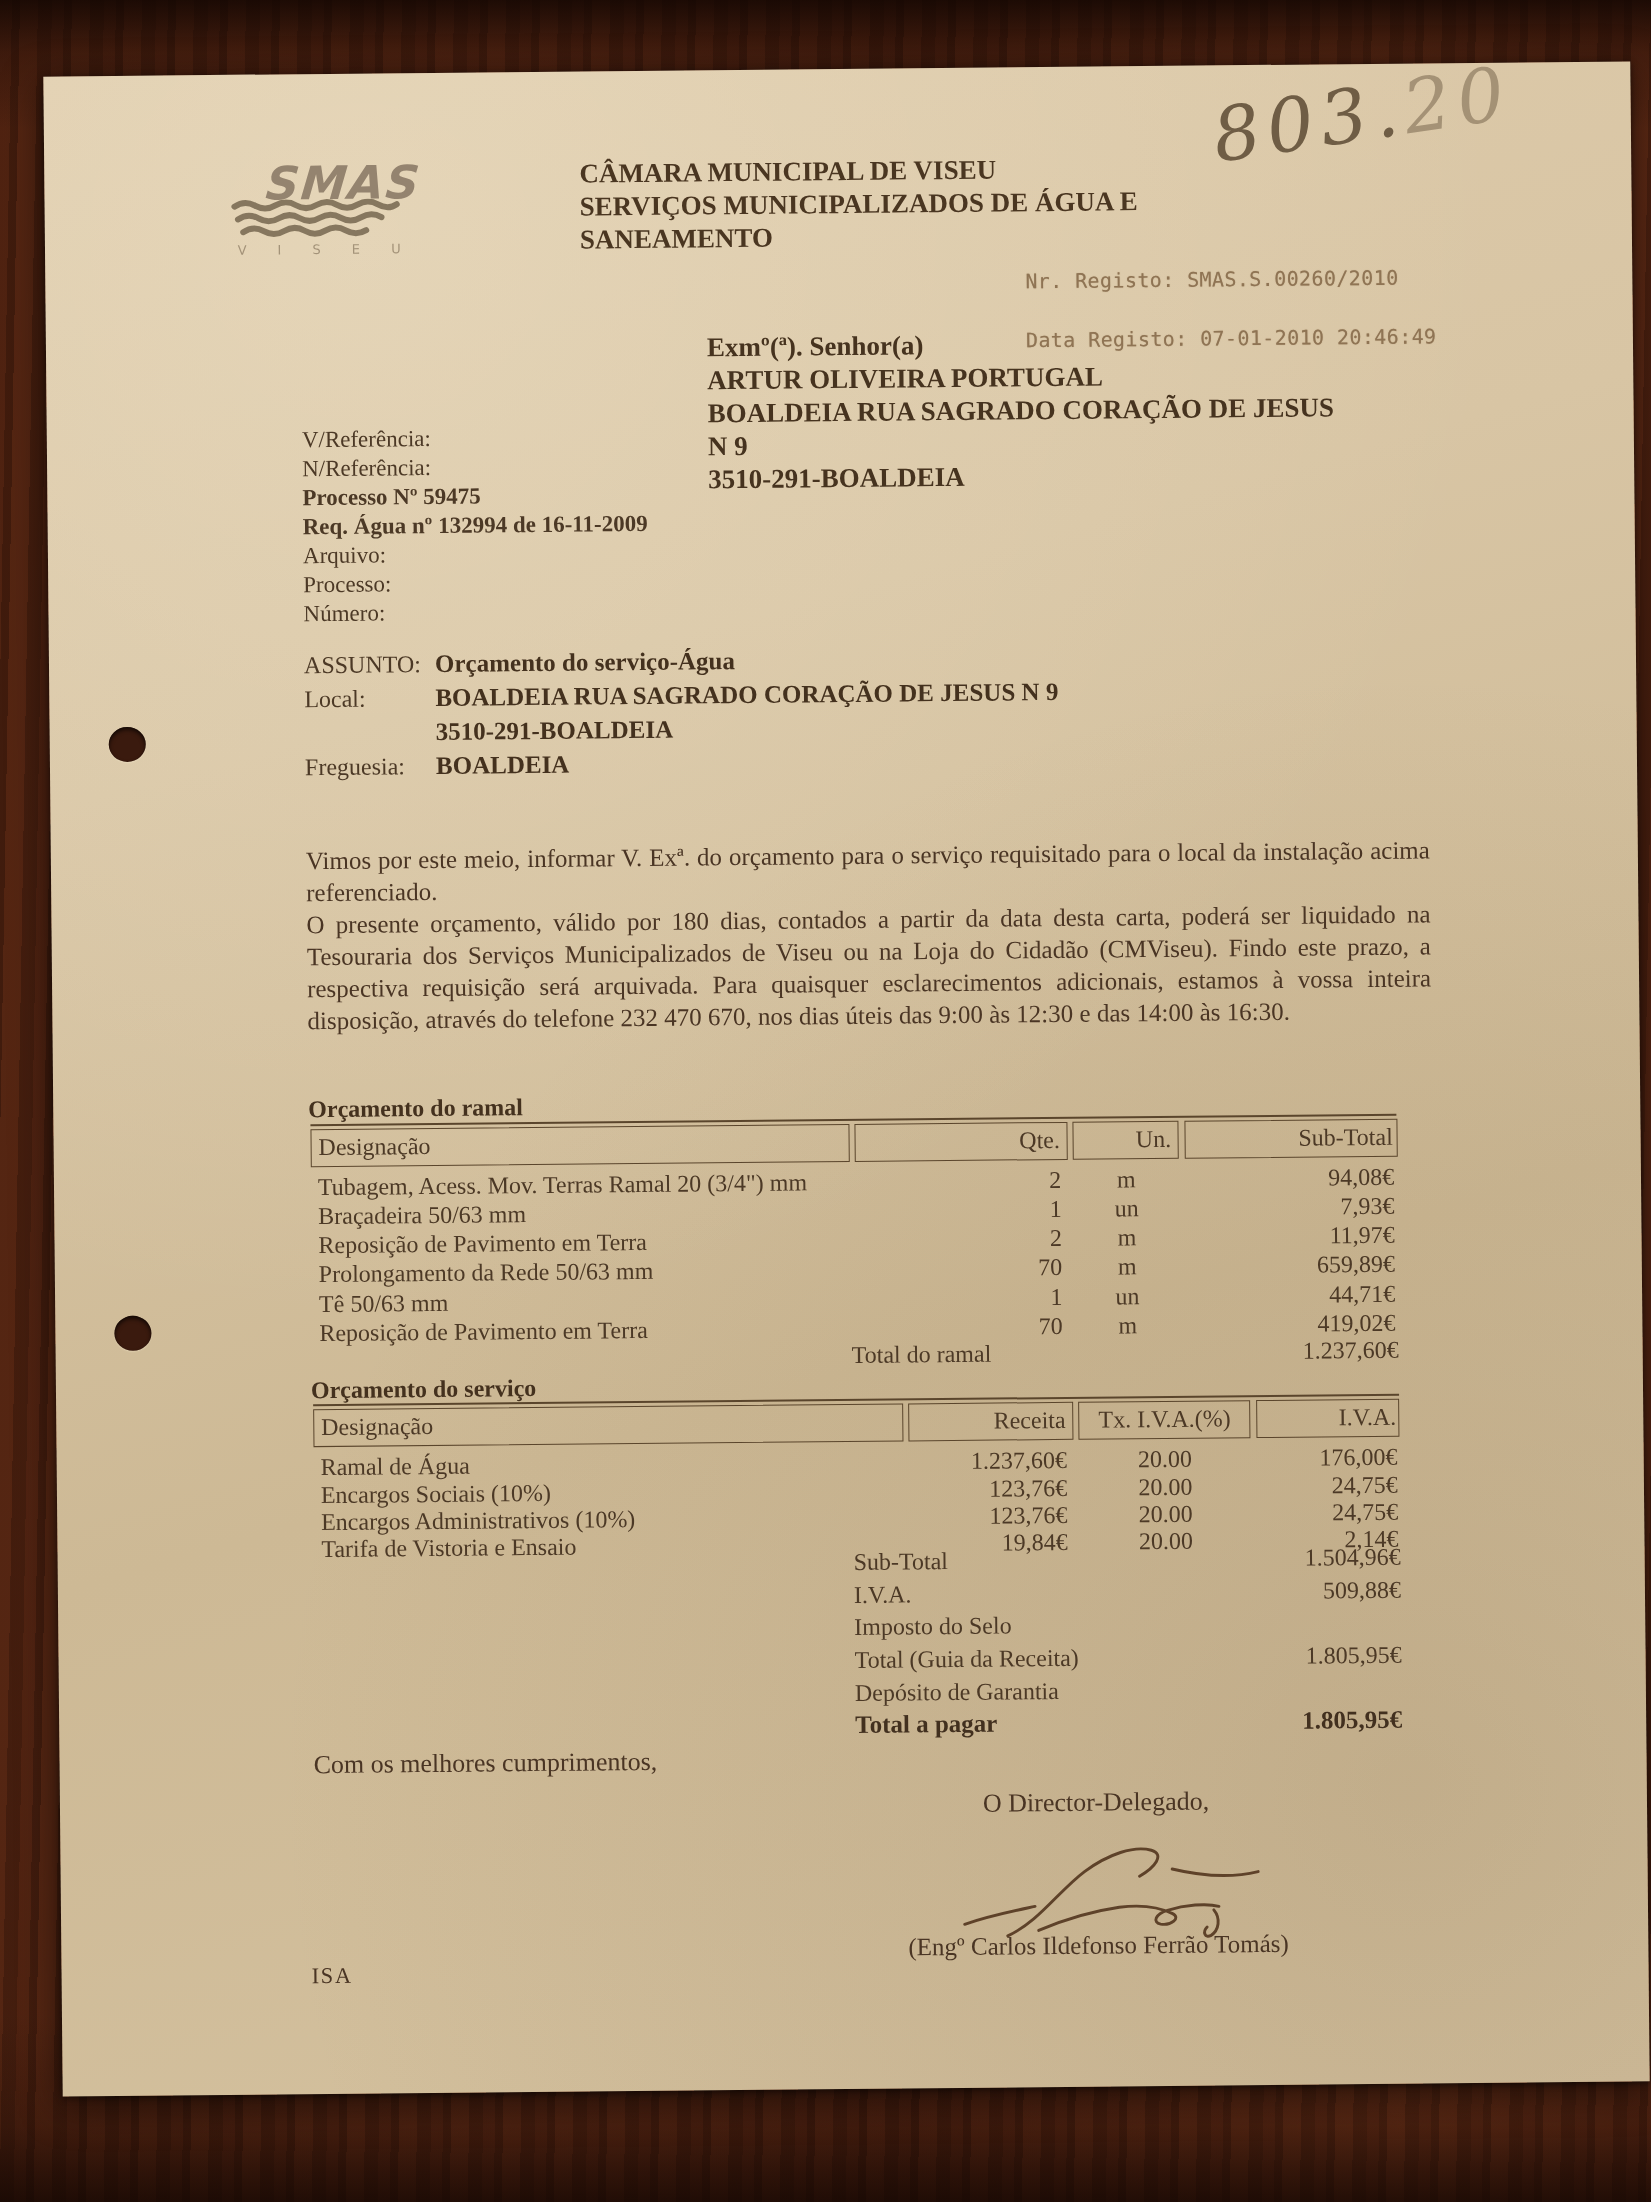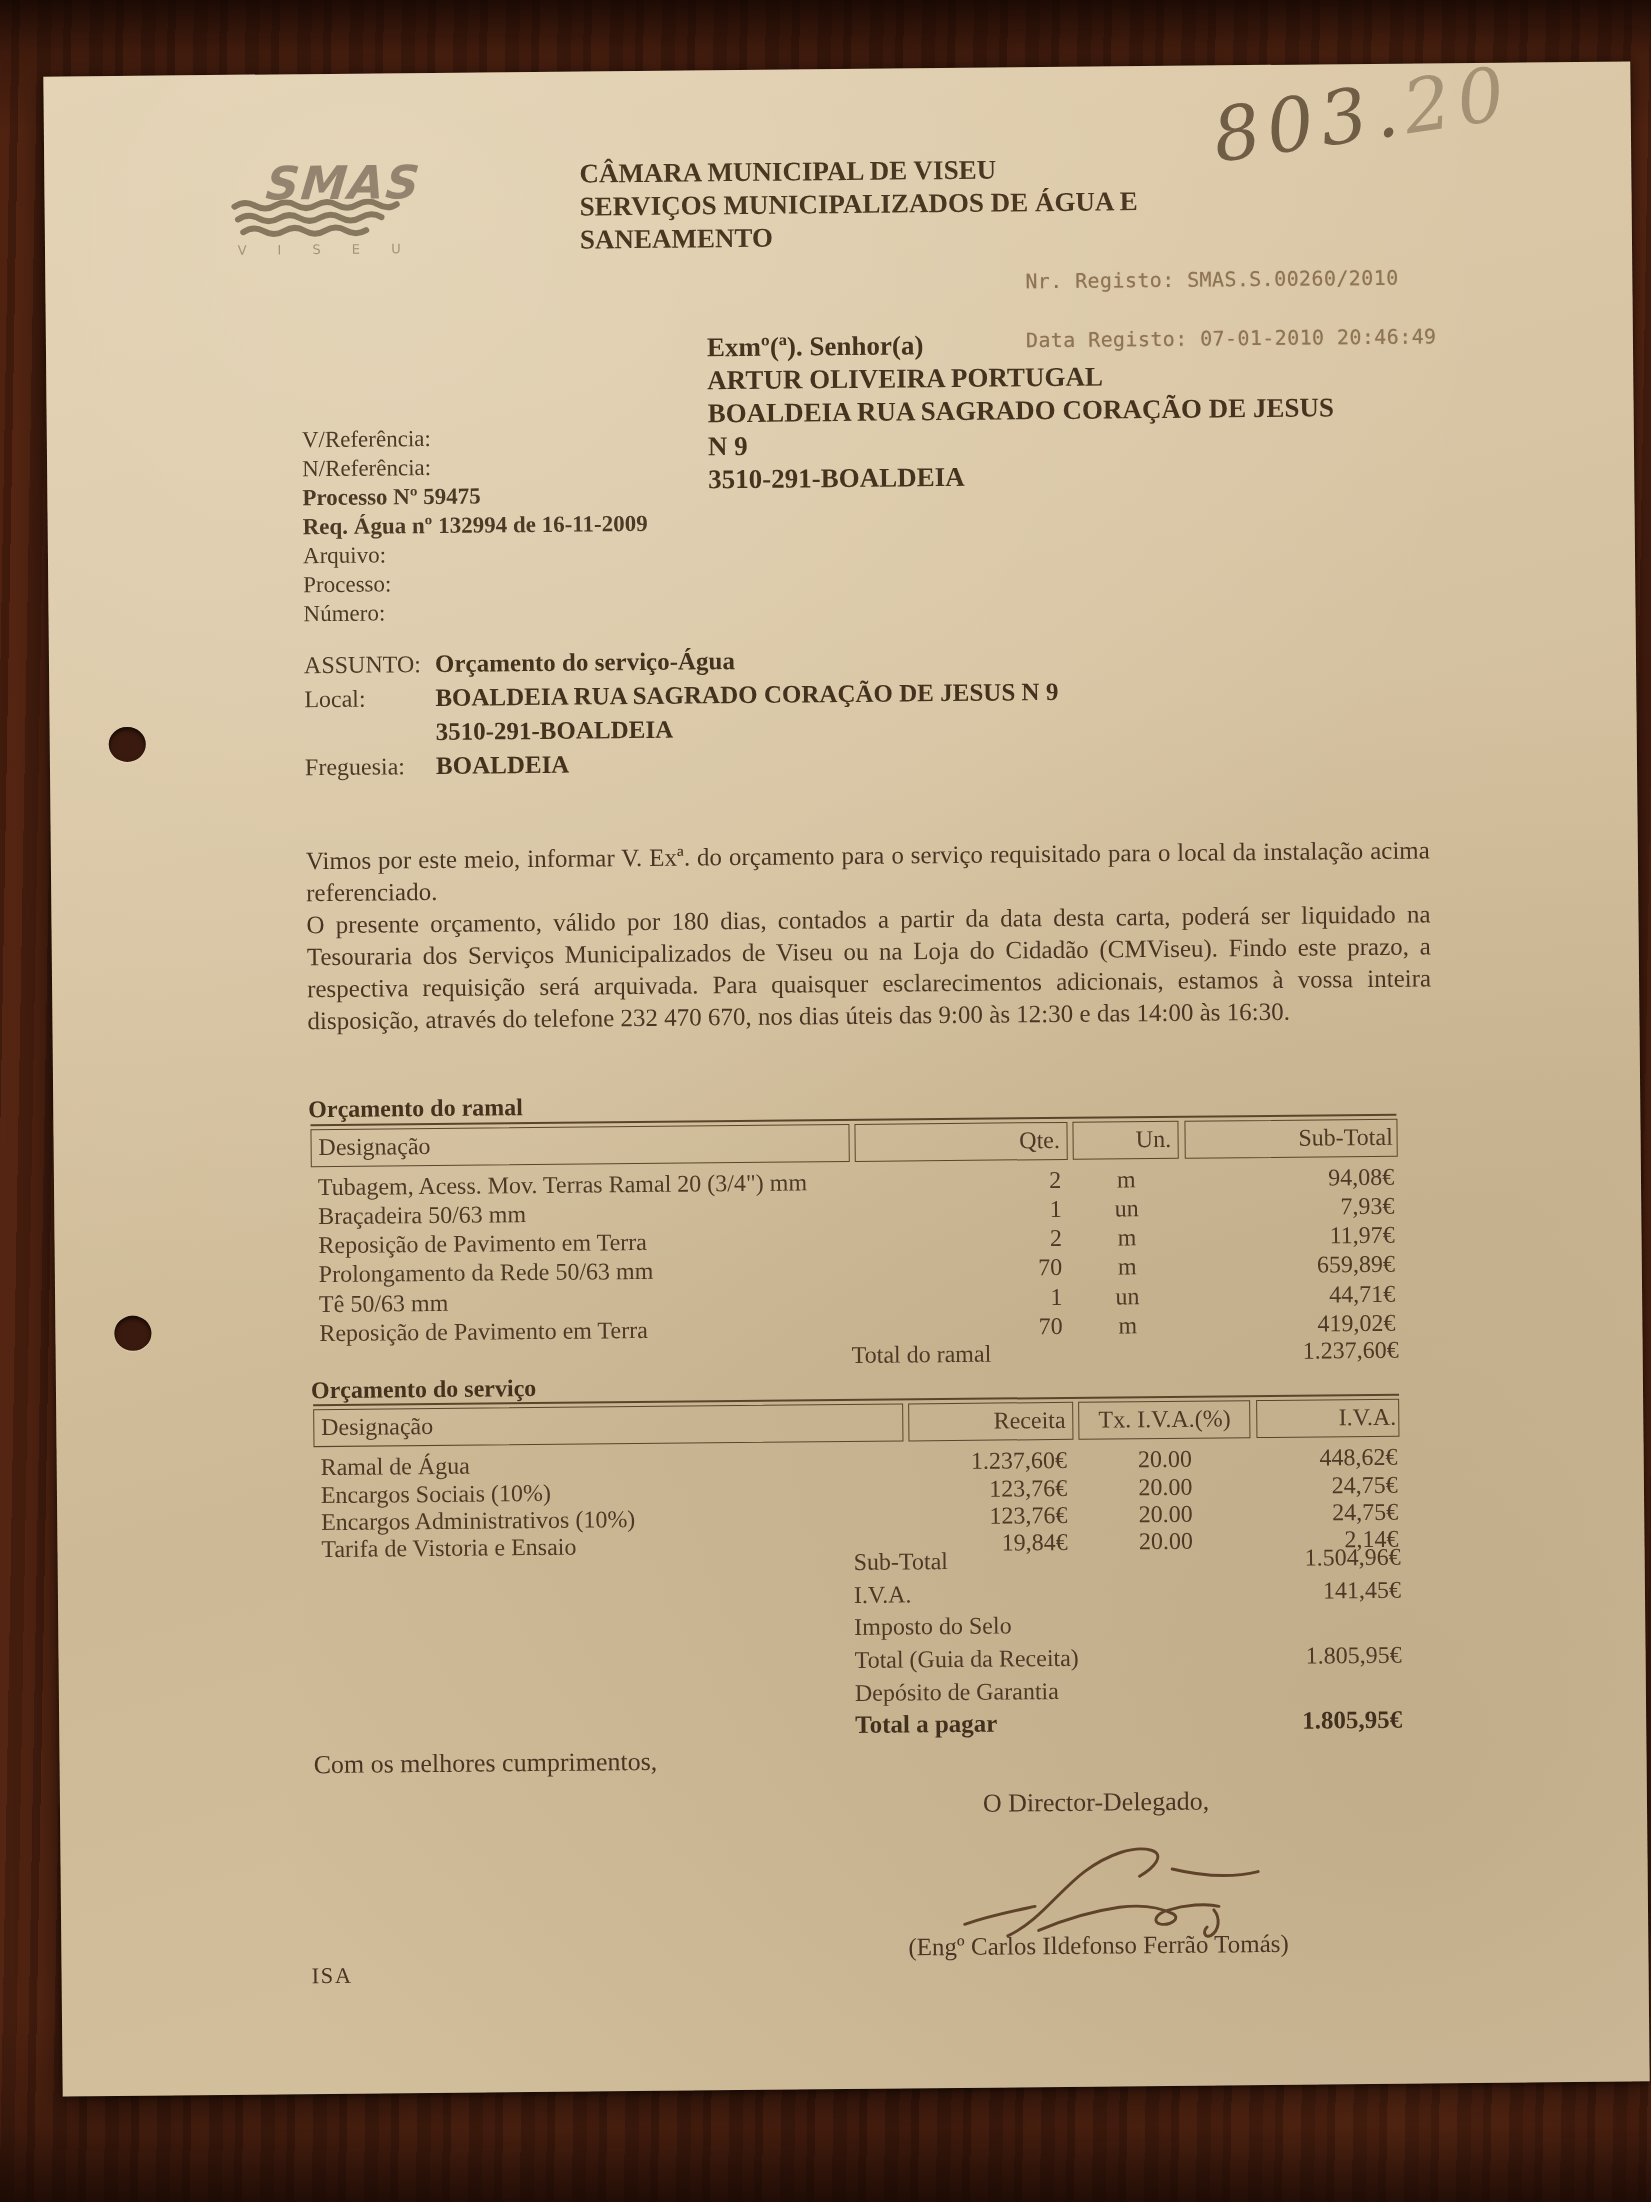--- a/index.html
+++ b/index.html
@@ -216,21 +216,21 @@
     <div class="cell c2-d">Designação</div>
     <div class="cell c2-r">Receita</div>
     <div class="cell c2-t">Tx. I.V.A.(%)</div>
     <div class="cell c2-i">I.V.A.</div>
   </div>
 
   <div class="trow" style="left:257px;top:1380px;">
     <div class="c2-d">Ramal de Água</div>
     <div class="c2-r">1.237,60€</div>
     <div class="c2-t">20.00</div>
-    <div class="c2-i">448,62€</div>
+    <div class="c2-i">176,00€</div>
   </div>
   <div class="trow" style="left:257px;top:1408px;">
     <div class="c2-d">Encargos Sociais (10%)</div>
     <div class="c2-r">123,76€</div>
     <div class="c2-t">20.00</div>
     <div class="c2-i">24,75€</div>
   </div>
   <div class="trow" style="left:257px;top:1435px;">
     <div class="c2-d">Encargos Administrativos (10%)</div>
     <div class="c2-r">123,76€</div>
@@ -243,21 +243,21 @@
     <div class="c2-t">20.00</div>
     <div class="c2-i">2,14€</div>
   </div>
 
   <div class="sumrow" style="top:1479px;">
     <span>Sub-Total</span>
     <span>1.504,96€</span>
   </div>
   <div class="sumrow" style="top:1512px;">
     <span>I.V.A.</span>
-    <span>141,45€</span>
+    <span>509,88€</span>
   </div>
   <div class="sumrow" style="top:1544px;">
     <span>Imposto do Selo</span>
     <span></span>
   </div>
   <div class="sumrow" style="top:1577px;">
     <span>Total (Guia da Receita)</span>
     <span>1.805,95€</span>
   </div>
   <div class="sumrow" style="top:1610px;">

